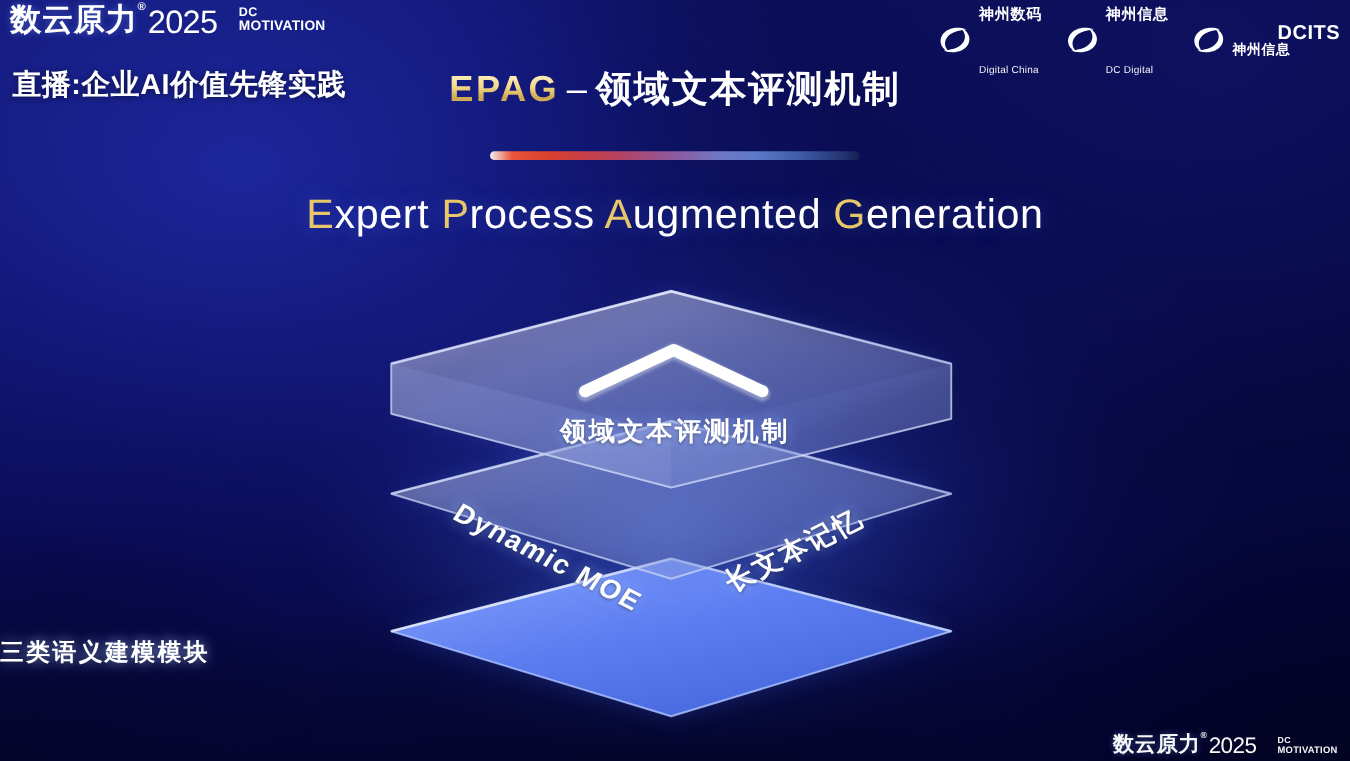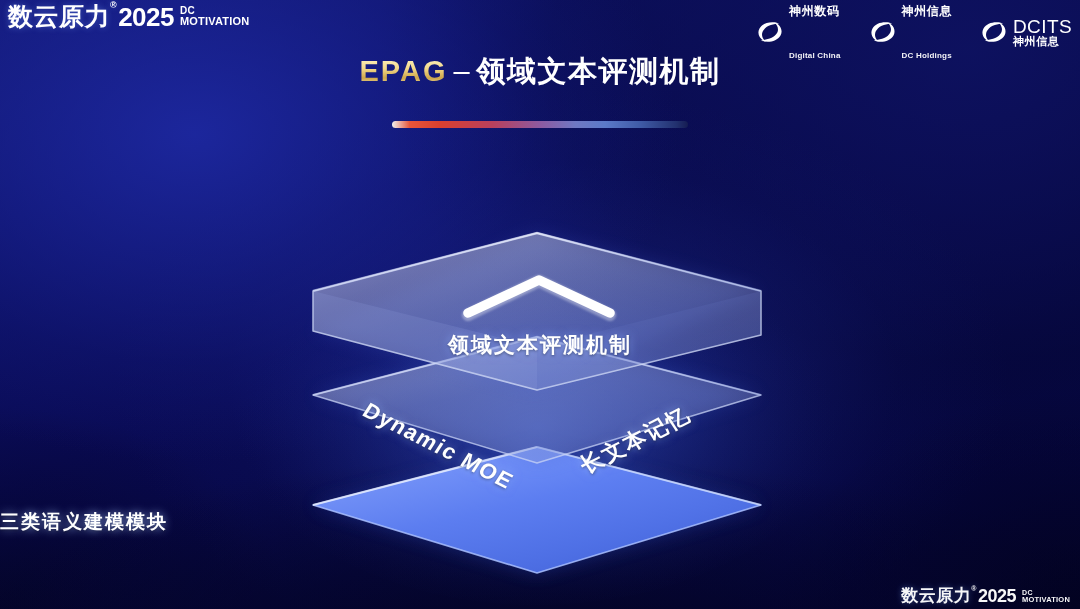--- a/index.html
+++ b/index.html
@@ -44,28 +44,28 @@
     font-weight: 800;
     color: #ffffff;
     letter-spacing: 0.5px;
     line-height: 1;
     font-family: "Liberation Sans", "DejaVu Sans", sans-serif;
     text-shadow: 0 0 6px rgba(120,160,255,0.45);
   }
   .brand-reg { font-size: 9px; vertical-align: top; position: relative; top: -3px; }
   .brand-year {
     font-size: 26px;
-    font-weight: 700;
+    font-weight: 400;
     color: #ffffff;
     line-height: 1;
     letter-spacing: -0.5px;
     margin-left: 1px;
   }
   .brand-dc {
-    margin-left: 6px;
+    margin-left: 17px;
     line-height: 1;
     padding-top: 2px;
   }
   .brand-dc .dc {
     display: block;
     font-size: 10px; font-weight: 800; color: #fff; letter-spacing: 0.4px;
     line-height: 1;
   }
   .brand-dc .mot {
     display: block;
@@ -84,40 +84,40 @@
     z-index: 6;
     white-space: nowrap;
   }
 
   
   .partners {
     position: absolute;
     right: 8px; top: 5px;
     display: flex;
     align-items: center;
-    gap: 28px;
+    gap: 18px;
     z-index: 6;
   }
   .partner { display: flex; align-items: center; gap: 5px; }
   .swirl { width: 28px; height: 26px; flex: none; }
   .p-text { line-height: 1.05; }
   .p-cn {
     display: block;
     font-size: 12px; font-weight: 800; color: #ffffff; letter-spacing: 0.6px;
     white-space: nowrap;
   }
   .p-en {
     display: block;
-    font-size: 8px; font-weight: 700; color: #ffffff; letter-spacing: 0.2px;
+    font-size: 8px; font-weight: 400; color: #ffffff; letter-spacing: 0.2px;
     white-space: nowrap; opacity: 0.95; margin-top: 34px;
   }
   .p-dcits {
     display: block;
-    font-size: 19px; font-weight: 400; color: #ffffff; letter-spacing: 0.4px;
-    line-height: 1; white-space: nowrap;
+    font-size: 16px; font-weight: 700; color: #ffffff; letter-spacing: 0.4px;
+    line-height: 1; white-space: nowrap; margin-left: 36px;
   }
 
   
   .main-title {
     position: absolute;
     left: 0; right: 0; top: 52px;
     text-align: center;
     font-size: 29px;
     font-weight: 700;
     letter-spacing: 1px;
@@ -228,20 +228,21 @@
 
   <div class="brand-logo">
     <span class="brand-cn"><span>数云原力</span><span class="brand-reg">®</span></span>
     <span class="brand-year">2025</span>
     <span class="brand-dc">
       <span class="dc">DC</span>
       <span class="mot">MOTIVATION</span>
     </span>
   </div>
 
+  <div class="live-title">直播:企业AI价值先锋实践</div>
 
   <div class="partners">
 
     <div class="partner">
       <svg class="swirl" viewBox="0 0 40 36">
         <path d="M33 6 C24 2 10 4 5 13 C1 20 5 29 14 32 C8 27 7 20 11 15 C16 8 26 7 33 6 Z" fill="#ffffff"></path>
         <path d="M7 30 C16 34 30 32 35 23 C39 16 35 7 26 4 C32 9 33 16 29 21 C24 28 14 29 7 30 Z" fill="#ffffff"></path>
         <ellipse cx="20" cy="18" rx="3.4" ry="3.1" fill="#0b1060"></ellipse>
       </svg>
       <span class="p-text">
@@ -251,21 +252,21 @@
     </div>
 
     <div class="partner">
       <svg class="swirl" viewBox="0 0 40 36">
         <path d="M33 6 C24 2 10 4 5 13 C1 20 5 29 14 32 C8 27 7 20 11 15 C16 8 26 7 33 6 Z" fill="#ffffff"></path>
         <path d="M7 30 C16 34 30 32 35 23 C39 16 35 7 26 4 C32 9 33 16 29 21 C24 28 14 29 7 30 Z" fill="#ffffff"></path>
         <ellipse cx="20" cy="18" rx="3.4" ry="3.1" fill="#0b1060"></ellipse>
       </svg>
       <span class="p-text">
         <span class="p-cn">神州信息</span>
-        <span class="p-en">DC Holdings</span>
+        <span class="p-en">DC Digital</span>
       </span>
     </div>
 
     <div class="partner">
       <svg class="swirl" viewBox="0 0 40 36">
         <path d="M33 6 C24 2 10 4 5 13 C1 20 5 29 14 32 C8 27 7 20 11 15 C16 8 26 7 33 6 Z" fill="#ffffff"></path>
         <path d="M7 30 C16 34 30 32 35 23 C39 16 35 7 26 4 C32 9 33 16 29 21 C24 28 14 29 7 30 Z" fill="#ffffff"></path>
         <ellipse cx="20" cy="18" rx="3.4" ry="3.1" fill="#0b1060"></ellipse>
       </svg>
       <span class="p-text">
@@ -275,20 +276,29 @@
     </div>
 
   </div>
 
   <div class="main-title">
     <span class="epag">EPAG</span><span class="dash">–</span><span class="cn">领域文本评测机制</span>
   </div>
 
   <div class="accent-bar"></div>
 
+  <div class="subtitle-en">
+    <span><span class="cap">E</span><span>xpert</span></span>
+    <span> </span>
+    <span><span class="cap">P</span><span>rocess</span></span>
+    <span> </span>
+    <span><span class="cap">A</span><span>ugmented</span></span>
+    <span> </span>
+    <span><span class="cap">G</span><span>eneration</span></span>
+  </div>
 
   <svg id="stack" viewBox="0 0 1080 609">
     <defs>
 
       <radialGradient id="stackGlow" cx="50%" cy="52%" r="50%">
         <stop offset="0%" stop-color="#4a6de0" stop-opacity="0.45"></stop>
         <stop offset="55%" stop-color="#2b47b0" stop-opacity="0.18"></stop>
         <stop offset="100%" stop-color="#101a6b" stop-opacity="0"></stop>
       </radialGradient>
 

